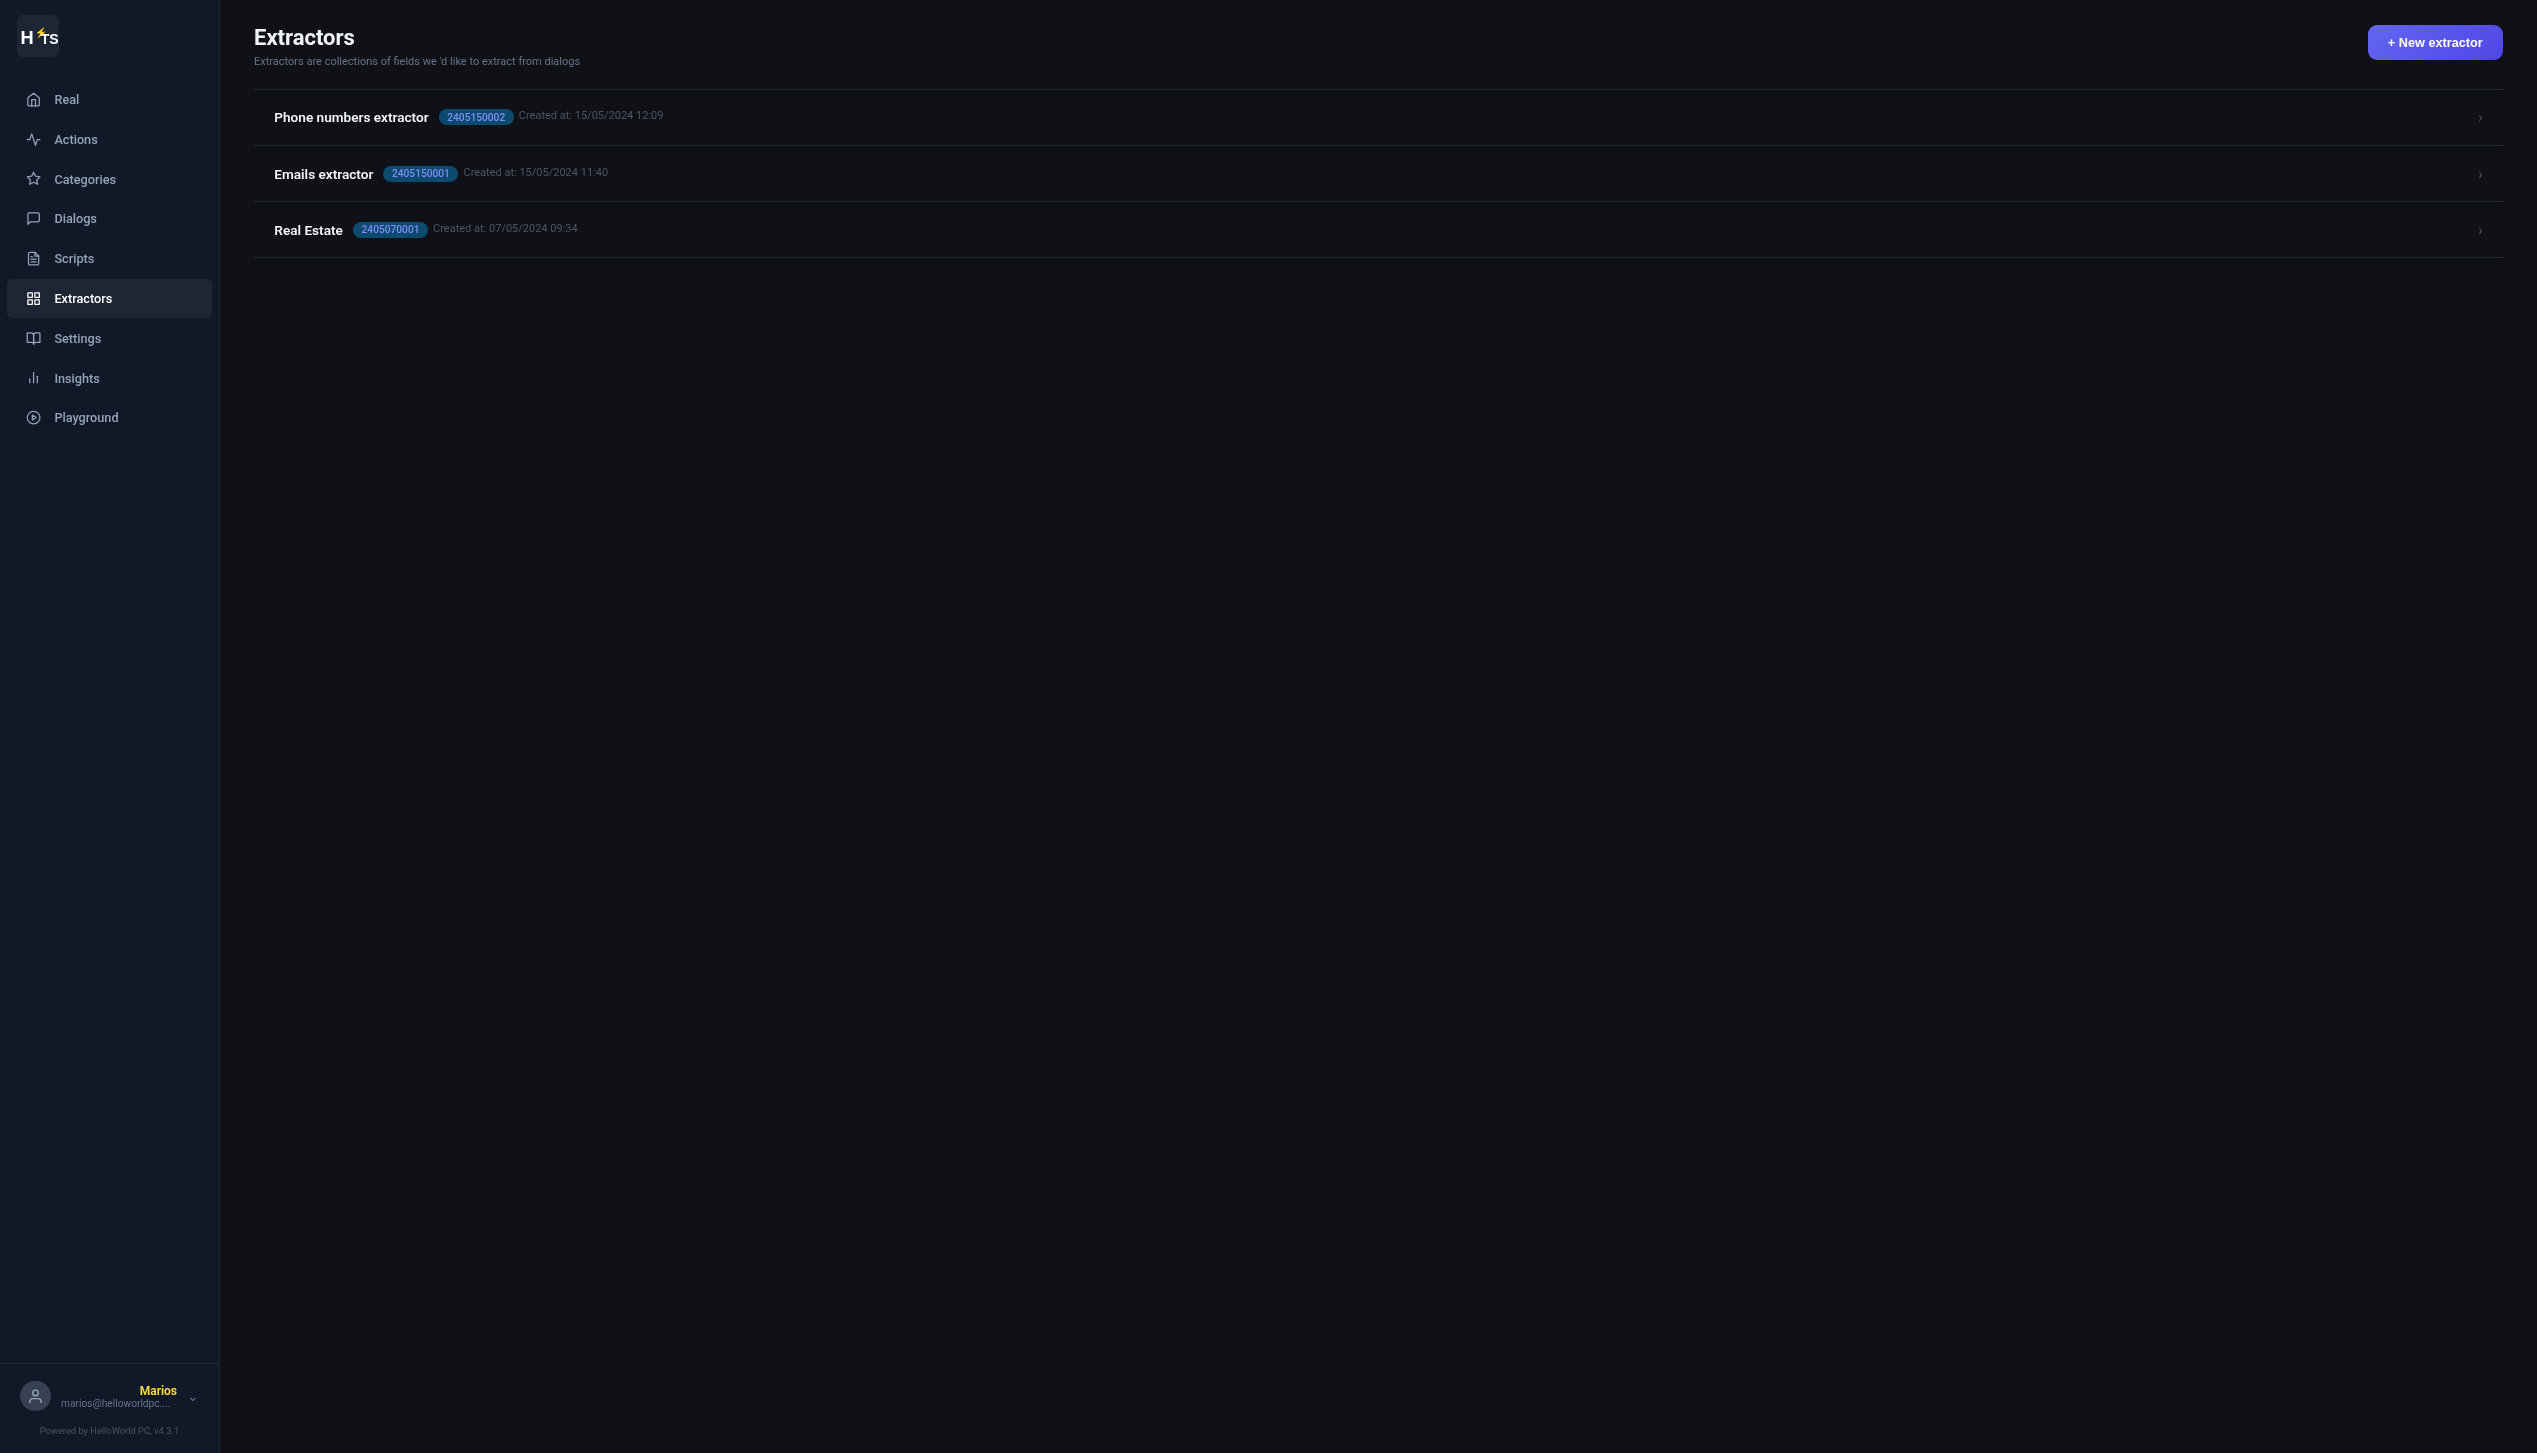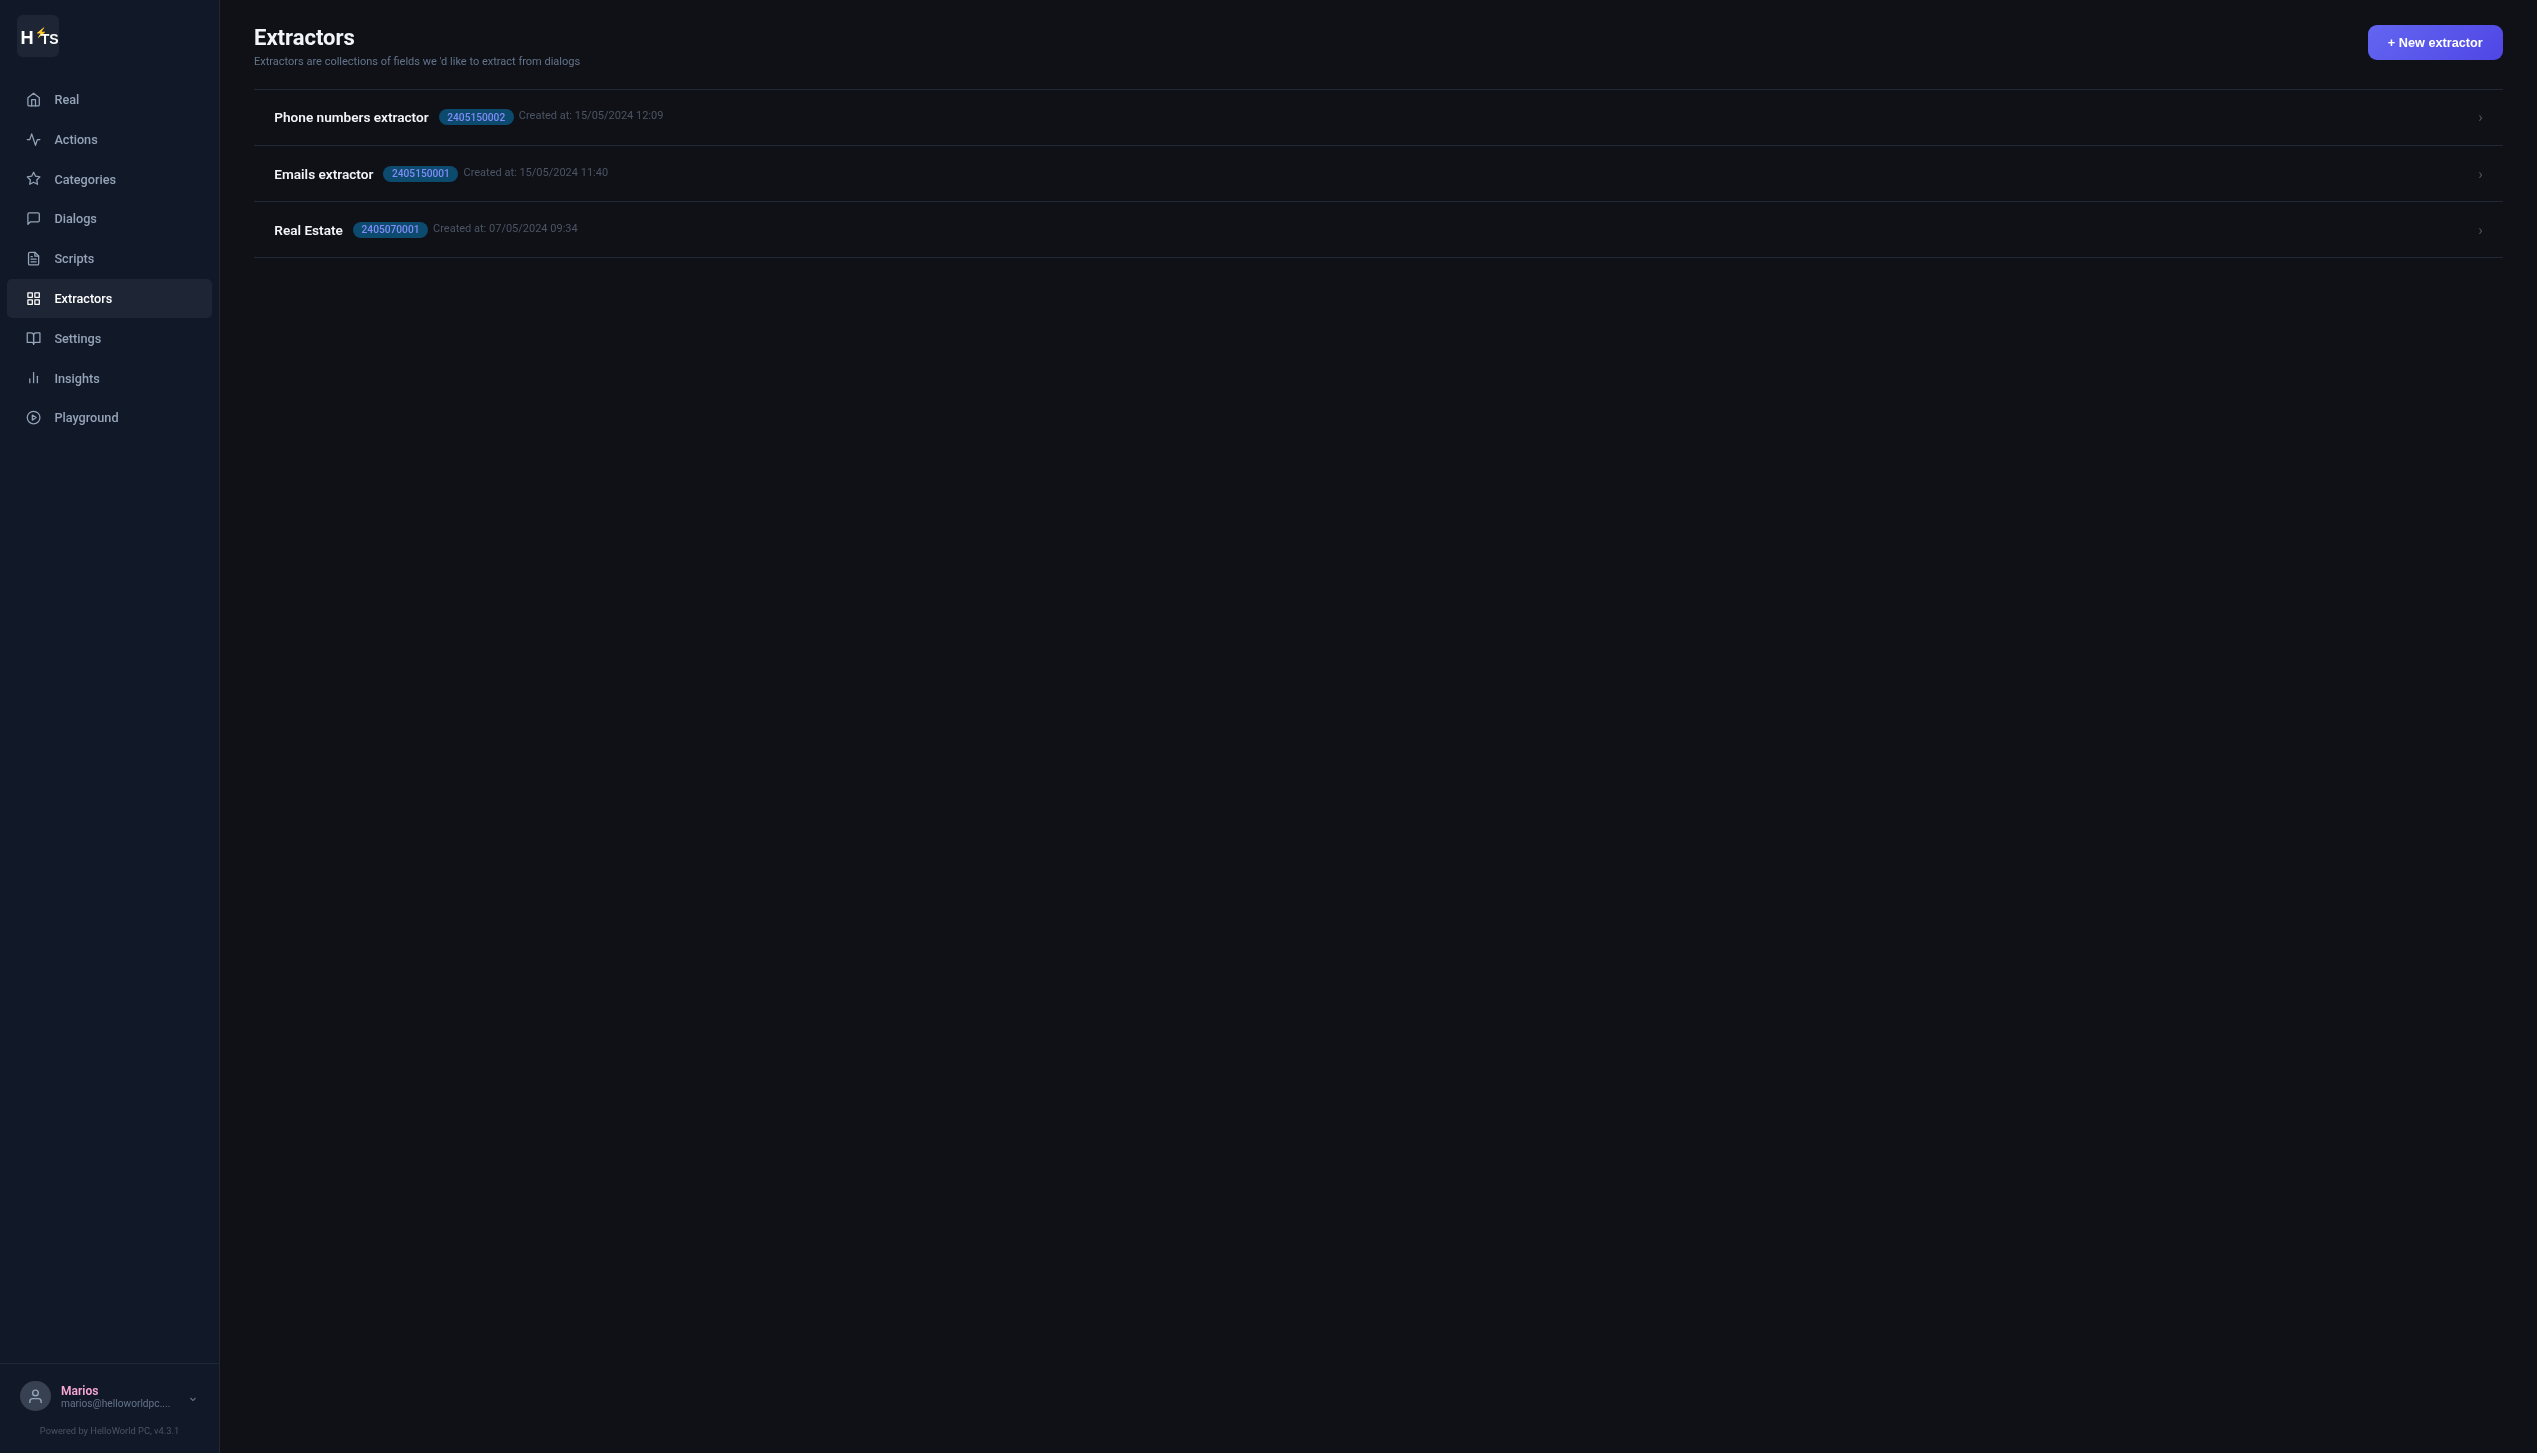--- a/index.html
+++ b/index.html
@@ -116,21 +116,22 @@
     }
 
     .user-details {
       flex: 1;
       min-width: 0;
     }
 
     .user-name {
       font-size: 12px;
       font-weight: 600;
-      color: #f9a8d4;
+      color: #fde047;
+      text-align: right;
     }
 
     .user-email {
       font-size: 10.2px;
       color: #64748b;
       white-space: nowrap;
       overflow: hidden;
       text-overflow: ellipsis;
     }
 

